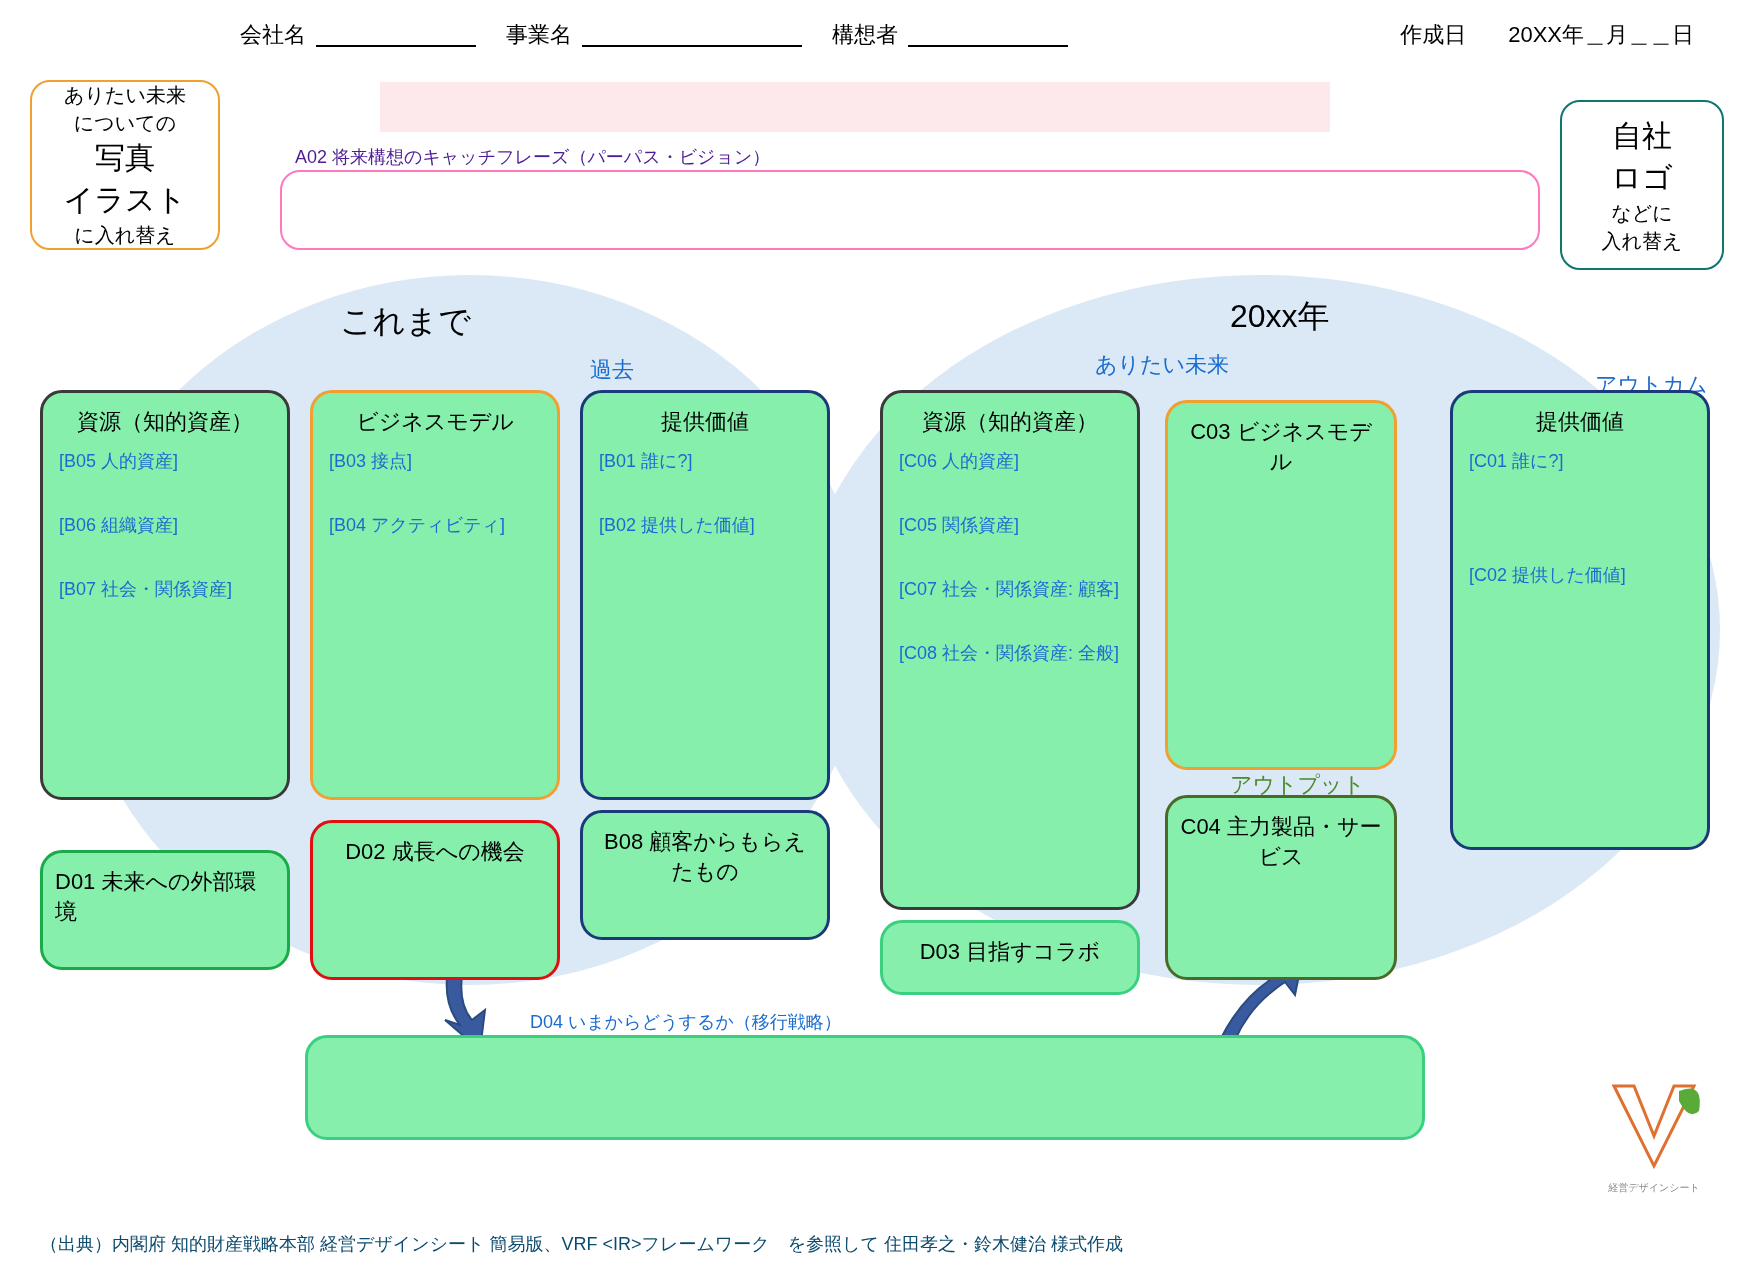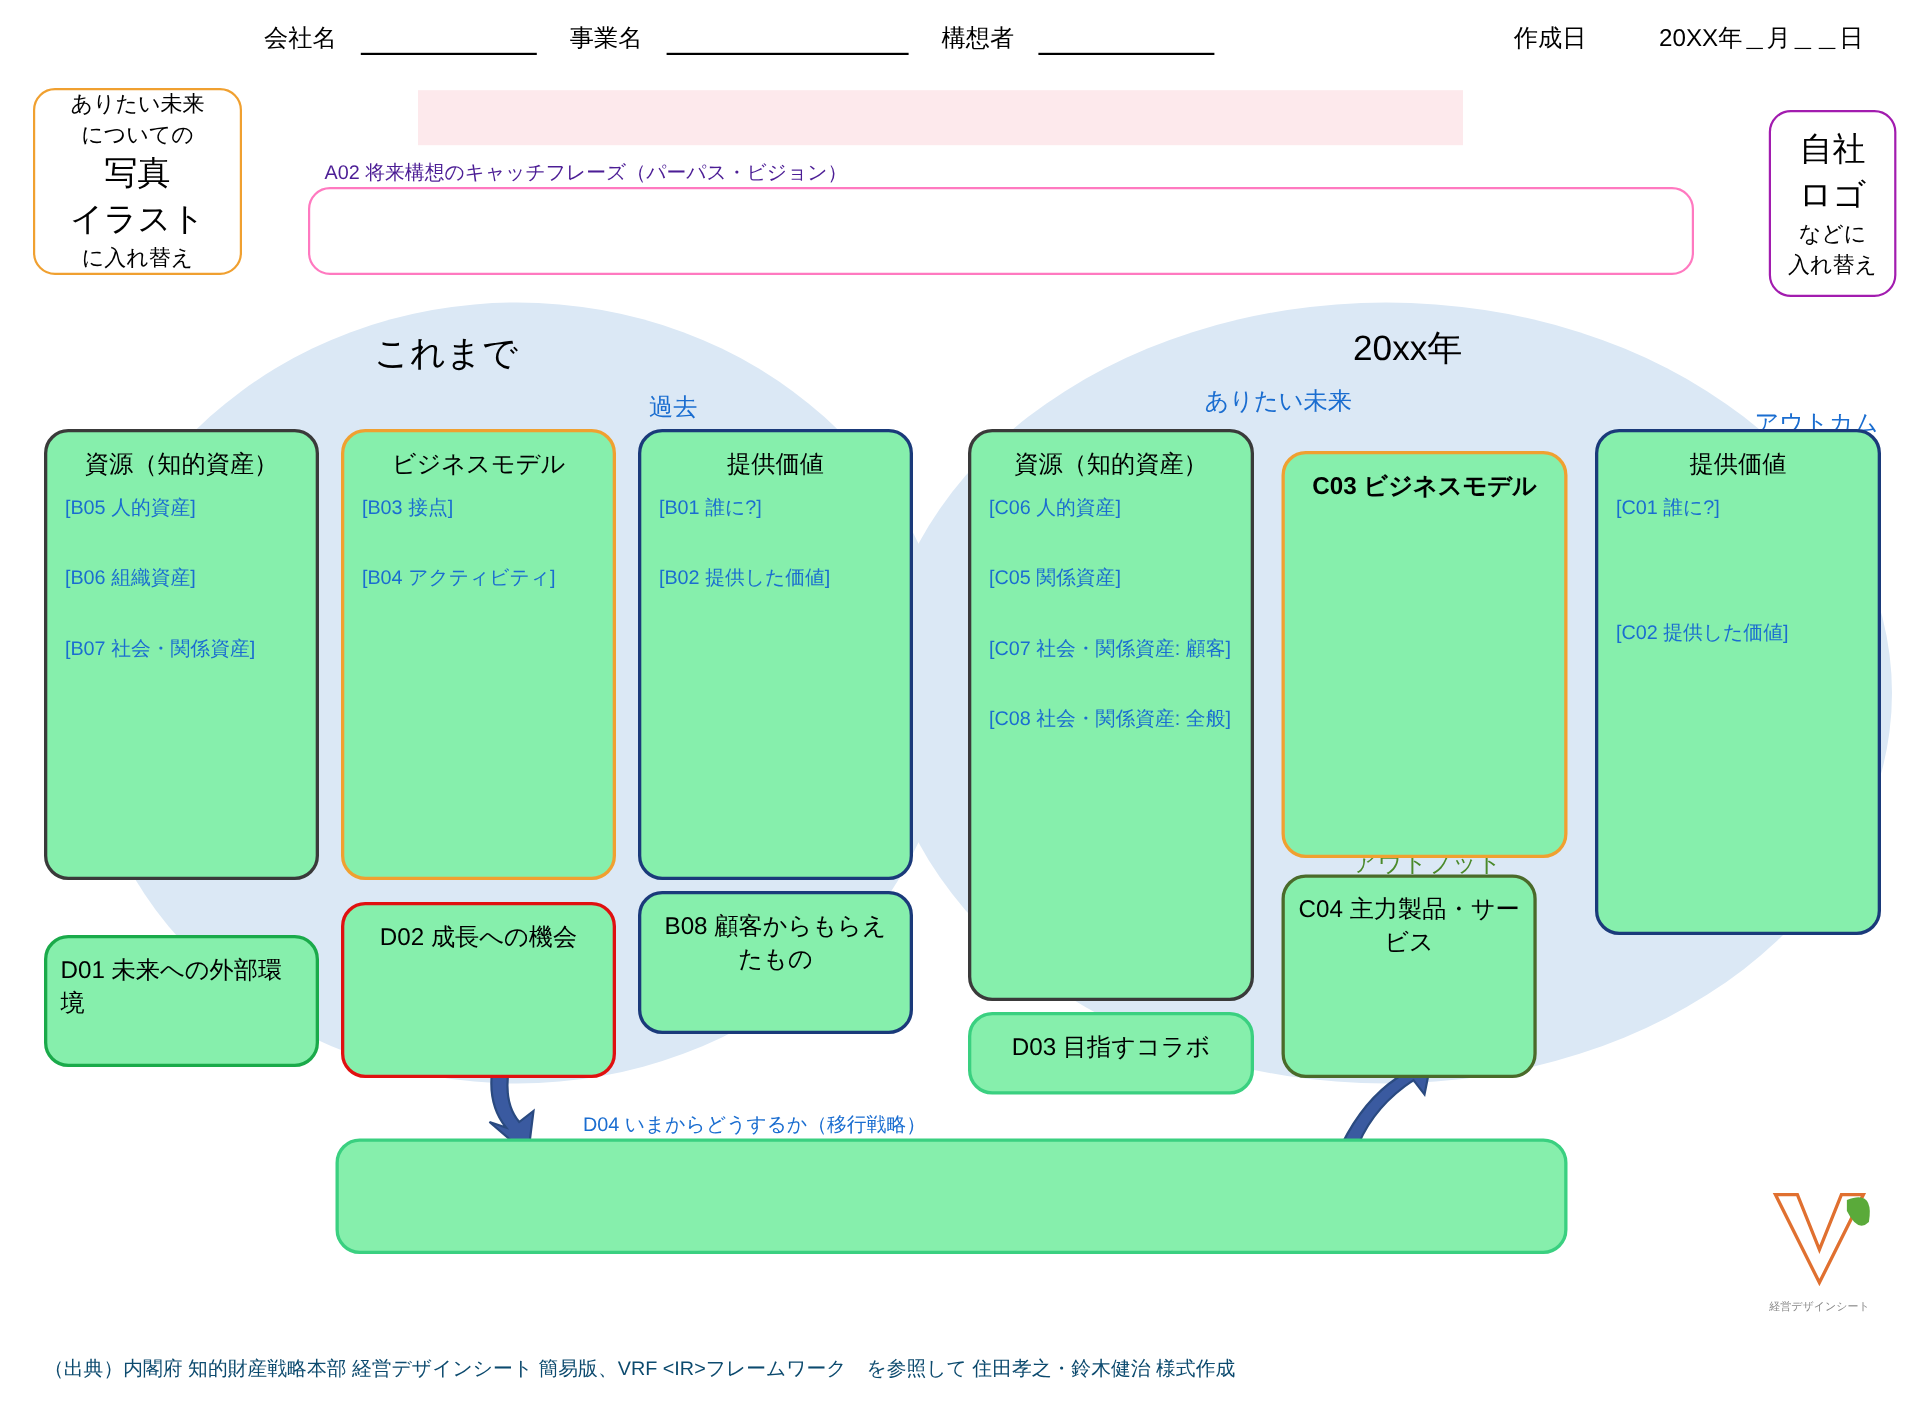--- a/index.html
+++ b/index.html
@@ -1,24 +1,24 @@
 <!DOCTYPE html>
 <html><head>
 <meta charset="utf-8">
 <style>
   * { box-sizing: border-box; margin: 0; padding: 0; }
   body { font-family: "Hiragino Sans", "Yu Gothic", sans-serif; width: 1754px; height: 1286px; position: relative; background: #fff; }
   .header { position: absolute; top: 20px; left: 240px; right: 60px; display: flex; gap: 30px; font-size: 22px; align-items: center; }
-  .header-item { display: flex; align-items: flex-end; gap: 22px; }
+  .header-item { display: flex; align-items: center; gap: 10px; }
   .header-line { border-bottom: 2px solid #000; min-width: 160px; height: 24px; display: inline-block; }
   .header-date { margin-left: auto; }
 
   .photo-box { position: absolute; top: 80px; left: 30px; width: 190px; height: 170px; border: 2px solid #f0a030; border-radius: 20px; display: flex; flex-direction: column; align-items: center; justify-content: center; font-size: 20px; line-height: 1.4; }
   .photo-box .big { font-size: 30px; }
-  .logo-box { position: absolute; top: 100px; right: 30px; width: 116px; height: 170px; border: 2px solid #a21caf; border-radius: 20px; display: flex; flex-direction: column; align-items: center; justify-content: center; font-size: 20px; line-height: 1.4; }
+  .logo-box { position: absolute; top: 100px; right: 30px; width: 164px; height: 170px; border: 2px solid #0f766e; border-radius: 20px; display: flex; flex-direction: column; align-items: center; justify-content: center; font-size: 20px; line-height: 1.4; }
   .logo-box .big { font-size: 30px; }
 
   .pink-banner { position: absolute; top: 82px; left: 380px; width: 950px; height: 50px; background: #fde9ec; }
   .a02-label { position: absolute; top: 145px; left: 295px; font-size: 18px; color: #4c1d95; }
   .a02-box { position: absolute; top: 170px; left: 280px; width: 1260px; height: 80px; border: 2px solid #ff79c0; border-radius: 20px; }
 
   .ellipse { position: absolute; border-radius: 50%; background: #dbe8f5; }
   .ellipse-left { top: 275px; left: 75px; width: 790px; height: 710px; }
   .ellipse-right { top: 275px; left: 800px; width: 920px; height: 710px; z-index:1; }
 
@@ -39,21 +39,21 @@
   
   .b-resource { top: 390px; left: 40px; width: 250px; height: 410px; border-color: #3a3a3a; }
   .b-biz     { top: 390px; left: 310px; width: 250px; height: 410px; border-color: #f0a030; }
   .b-value   { top: 390px; left: 580px; width: 250px; height: 410px; border-color: #1a3a7a; }
   .b08       { top: 810px; left: 580px; width: 250px; height: 130px; border-color: #1a3a7a; }
   .d01       { top: 850px; left: 40px;  width: 250px; height: 120px; border-color: #1aaa4a; }
   .d02       { top: 820px; left: 310px; width: 250px; height: 160px; border-color: #e01010; }
 
   
   .c-resource { top: 390px; left: 880px;  width: 260px; height: 520px; border-color: #3a3a3a; }
-  .c-biz      { top: 410px; left: 1165px; width: 260px; height: 370px; border-color: #f0a030; font-weight: bold; }
+  .c-biz      { top: 400px; left: 1165px; width: 232px; height: 370px; border-color: #f0a030; }
   .c04        { top: 795px; left: 1165px; width: 232px; height: 185px; border-color: #4a6a2a; }
   .c-value    { top: 390px; left: 1450px; width: 260px; height: 460px; border-color: #1a3a7a; }
   .d03        { top: 920px; left: 880px;  width: 260px; height: 75px;  border-color: #3ad080; }
   .d04        { top: 1035px; left: 305px; width: 1120px; height: 105px; border-color: #3ad080; }
   .d04-label { position: absolute; top: 1010px; left: 530px; font-size: 18px; color: #1a6dd0; z-index: 12; }
 
   .arrow { position: absolute; z-index: 8; }
   .arrow svg { display: block; }
 
   .mark { position: absolute; bottom: 90px; right: 40px; width: 120px; height: 130px; z-index: 20; }

